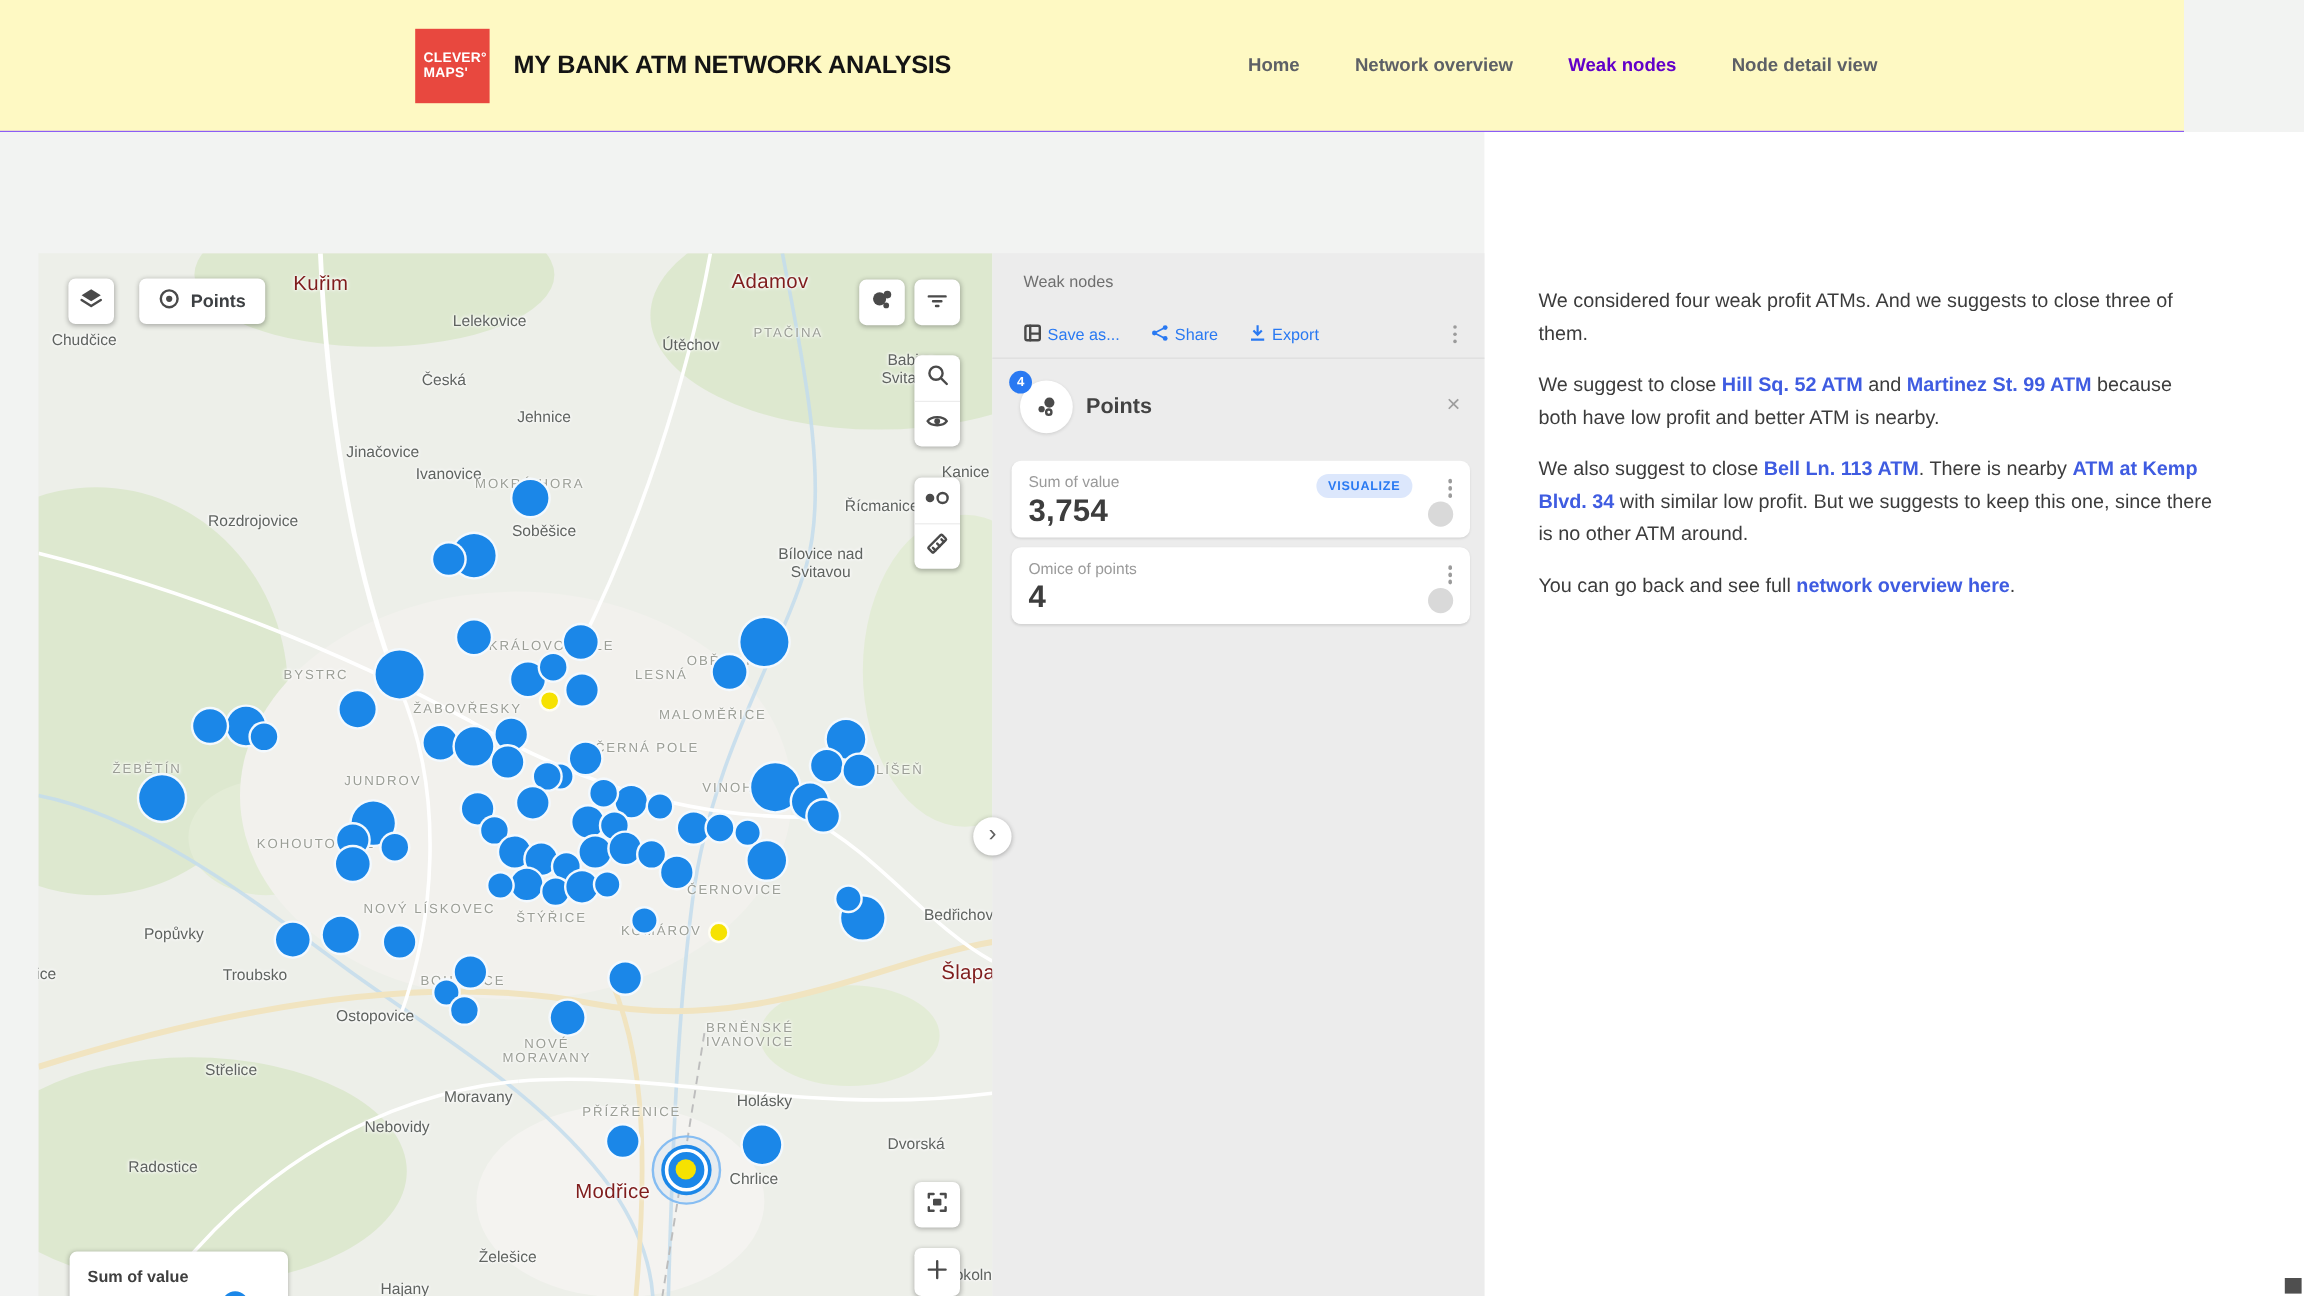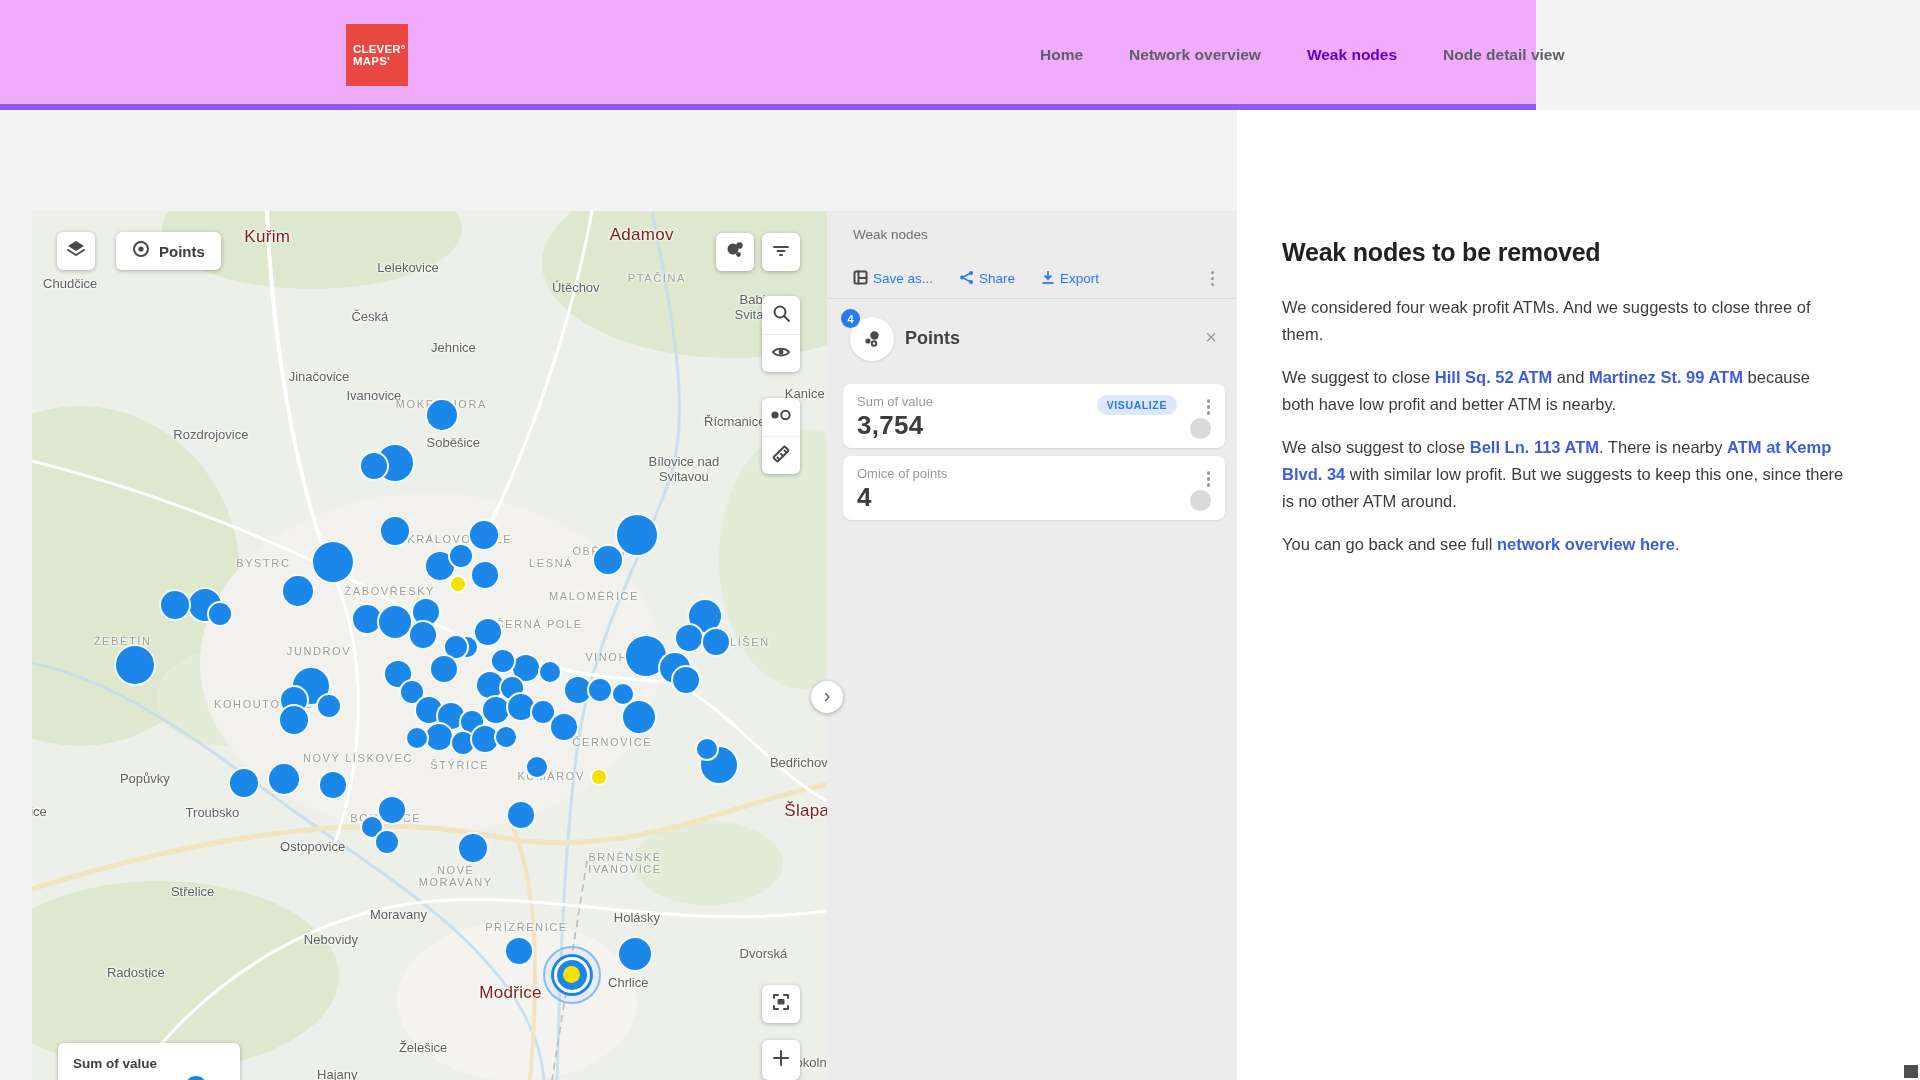--- a/index.html
+++ b/index.html
@@ -5,21 +5,21 @@
   :root{
     --accent:#2979f2; --link:#3f5ce1; --purple:#6200c9; --red:#e8483f;
     --bubble:#1b87e8; --yellow:#f6e201;
   }
   *{box-sizing:border-box;}
   html,body{margin:0;padding:0;}
   body{font-family:"Liberation Sans",sans-serif;background:#fff;}
   .stage{position:relative;width:1920px;height:1080px;overflow:hidden;background:#f2f3f2;}
 
   
-  .header{position:absolute;left:0;top:0;width:1536px;height:110px;background:#f0abfc;border-bottom:6px solid #8b5cf6;z-index:30;}
+  .header{position:absolute;left:0;top:0;width:1820px;height:110px;background:#fef9c3;border-bottom:1px solid #8b5cf6;z-index:30;}
   .logo{position:absolute;left:346px;top:24px;width:62px;height:62px;background:var(--red);color:#fff;
         display:flex;flex-direction:column;justify-content:center;padding-left:7px;line-height:12px;}
   .logo b{font-size:11.5px;letter-spacing:.2px;}
   .app-title{position:absolute;left:428px;top:0;height:110px;display:flex;align-items:center;
              font-size:21px;font-weight:700;letter-spacing:-0.2px;color:#141414;}
   .nav{position:absolute;left:1040px;top:0;height:110px;display:flex;align-items:center;gap:46px;}
   .nav-item{font-size:15.5px;font-weight:700;color:#5d6066;cursor:pointer;white-space:nowrap;}
   .nav-item.active{color:var(--purple);}
 
   
@@ -97,20 +97,21 @@
 </head>
 <body>
 
 <div class="stage">
 
   <div class="header">
     <div class="logo">
       <b>CLEVER°</b>
       <b>MAPS'</b>
     </div>
+    <div class="app-title">MY BANK ATM NETWORK ANALYSIS</div>
     <div class="nav" id="nav">
         <span class="nav-item">Home</span>
         <span class="nav-item">Network overview</span>
         <span class="nav-item active">Weak nodes</span>
         <span class="nav-item">Node detail view</span>
       </div>
   </div>
 
   <div class="map">
     <svg class="base" width="795" height="869">
@@ -445,21 +446,20 @@
           <i></i>
           <i></i>
           <i></i>
         </span>
       <div class="knob"></div>
     </div>
   </div>
 
   <div class="content">
     <div class="content-inner">
-      <h1>Weak nodes to be removed</h1>
       <div id="paragraphs">
           <p><span>We considered four weak profit ATMs. And we suggests to close three of them.</span></p>
           <p><span>We suggest to close </span><a>Hill Sq. 52 ATM</a><span> and </span><a>Martinez St. 99 ATM</a><span> because both have low profit and better ATM is nearby.</span></p>
           <p><span>We also suggest to close </span><a>Bell Ln. 113 ATM</a><span>. There is nearby </span><a>ATM at Kemp Blvd. 34</a><span> with similar low profit. But we suggests to keep this one, since there is no other ATM around.</span></p>
           <p><span>You can go back and see full </span><a>network overview here</a><span>.</span></p>
         </div>
     </div>
   </div>
 
   <div class="scroll-nub"></div>

